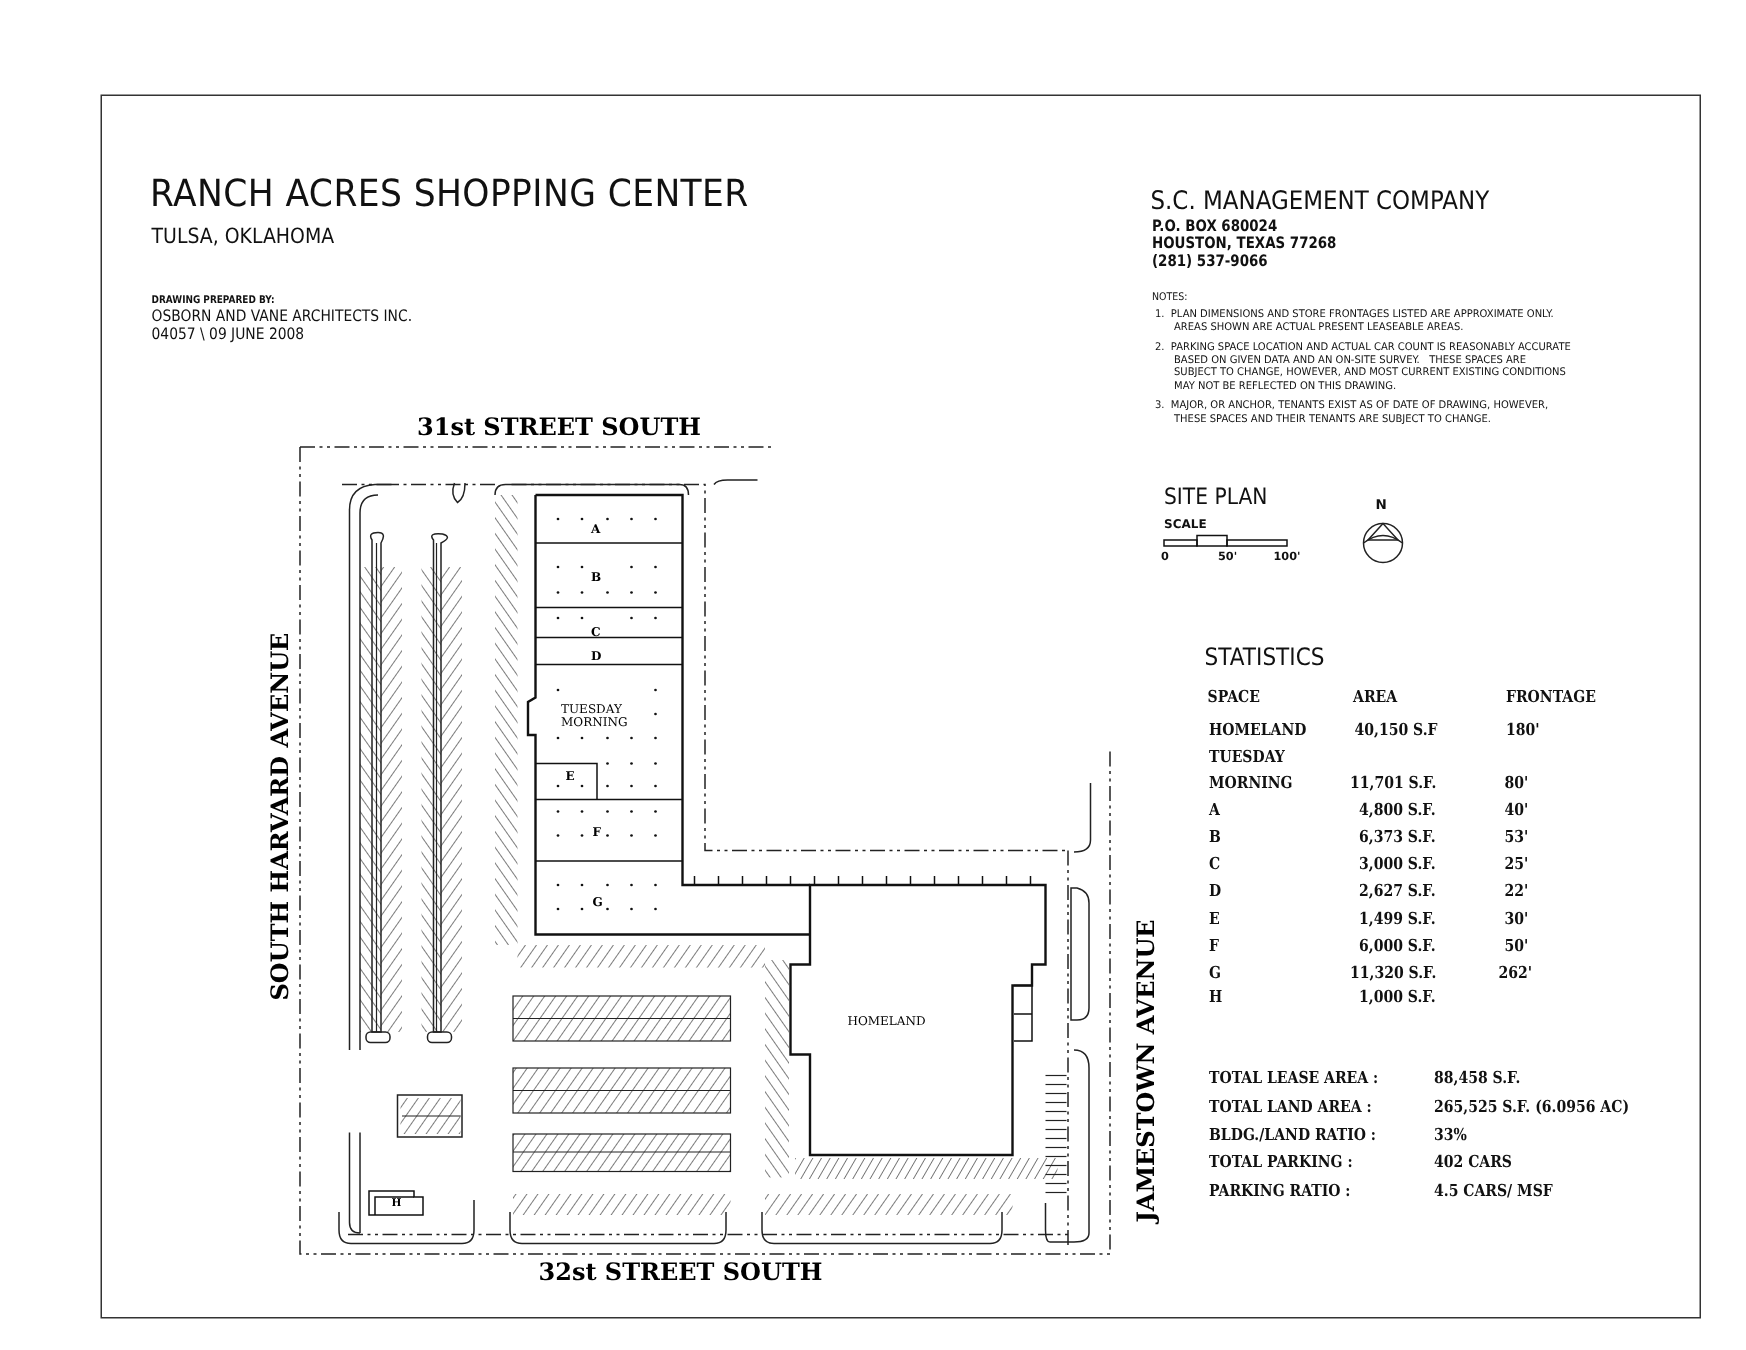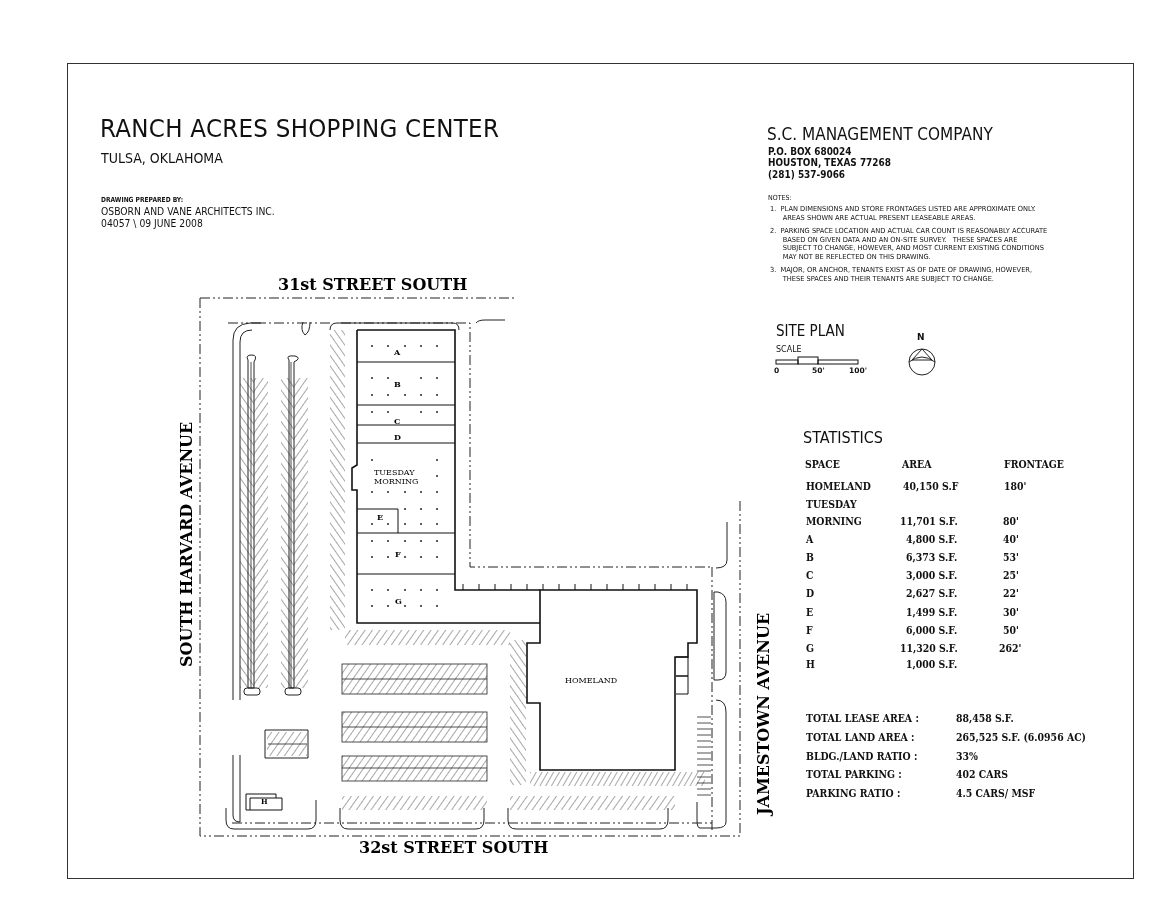--- a/index.html
+++ b/index.html
@@ -8,21 +8,21 @@
   .abs { position: absolute; white-space: nowrap; }
   .title { left: 100px; top: 114px; font-family: "DejaVu Sans", sans-serif; font-size: 25px; letter-spacing: 0.3px; font-weight: normal; transform: scaleX(0.92); transform-origin: left top; }
   .subtitle { left: 101px; top: 150px; font-size: 14px; transform: scaleX(0.9); transform-origin: left top; }
   .prep-label { left: 101px; top: 196px; font-size: 7px; font-weight: bold; transform: scaleX(0.85); transform-origin: left top; }
   .prep-line { left: 101px; font-size: 10.5px; transform: scaleX(0.88); transform-origin: left top; }
   .company { left: 767px; top: 124px; font-size: 17px; transform: scaleX(0.9); transform-origin: left top; }
   .addr { left: 768px; font-size: 10.5px; font-weight: bold; transform: scaleX(0.85); transform-origin: left top; line-height: 11px; }
   .notes-label { left: 768px; top: 194px; font-size: 7px; transform: scaleX(0.9); transform-origin: left top; }
   .note { left: 770px; font-size: 7px; line-height: 8.5px; white-space: pre; transform: scaleX(0.95); transform-origin: left top; }
   .siteplan { left: 776px; top: 322px; font-size: 15px; transform: scaleX(0.9); transform-origin: left top; }
-  .scale-label { left: 776px; top: 345px; font-size: 8px; font-weight: normal; }
+  .scale-label { left: 776px; top: 345px; font-size: 8px; font-weight: bold; }
   .scale-tick { font-size: 7.5px; font-weight: bold; }
   .north { left: 917px; top: 332px; font-size: 9px; font-weight: bold; }
   .stats-title { left: 803px; top: 428px; font-size: 16px; transform: scaleX(0.9); transform-origin: left top; }
   .stat-cell { font-family: "DejaVu Serif", serif; font-size: 11px; font-weight: bold; transform: scaleX(0.85); transform-origin: left top; }
   .street { font-family: "DejaVu Serif", serif; font-size: 16px; font-weight: bold; transform-origin: left top; }
   .tenant-label { font-family: "DejaVu Serif", serif; font-size: 8px; font-weight: bold; }
   svg.plan { position: absolute; left: 0; top: 0; }
 </style>
 </head>
 <body>

